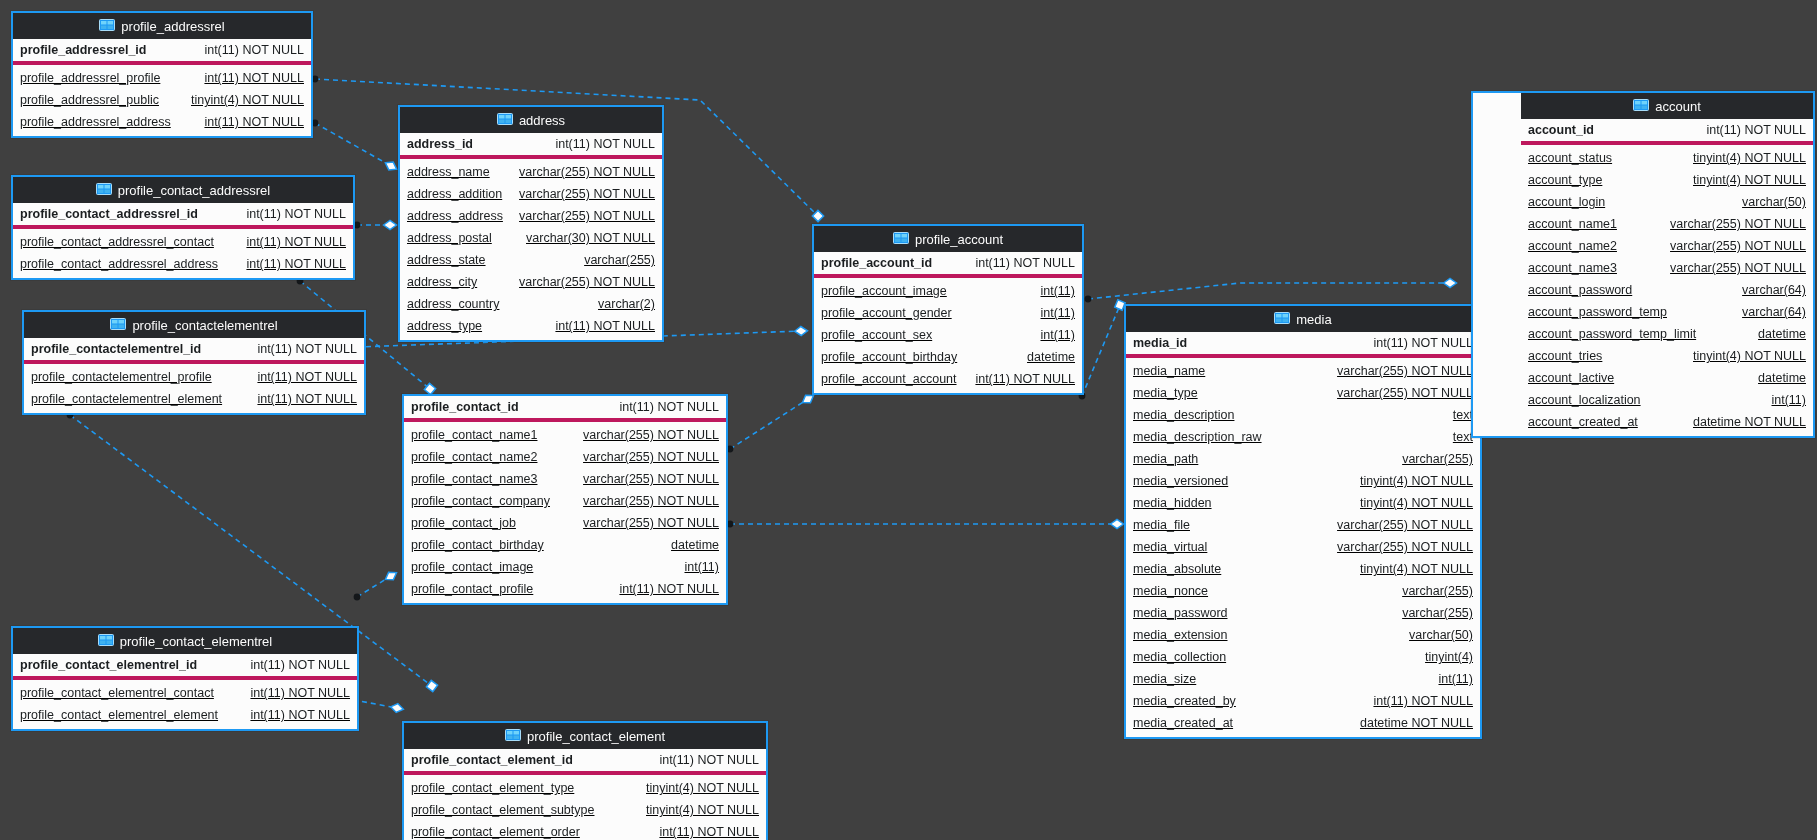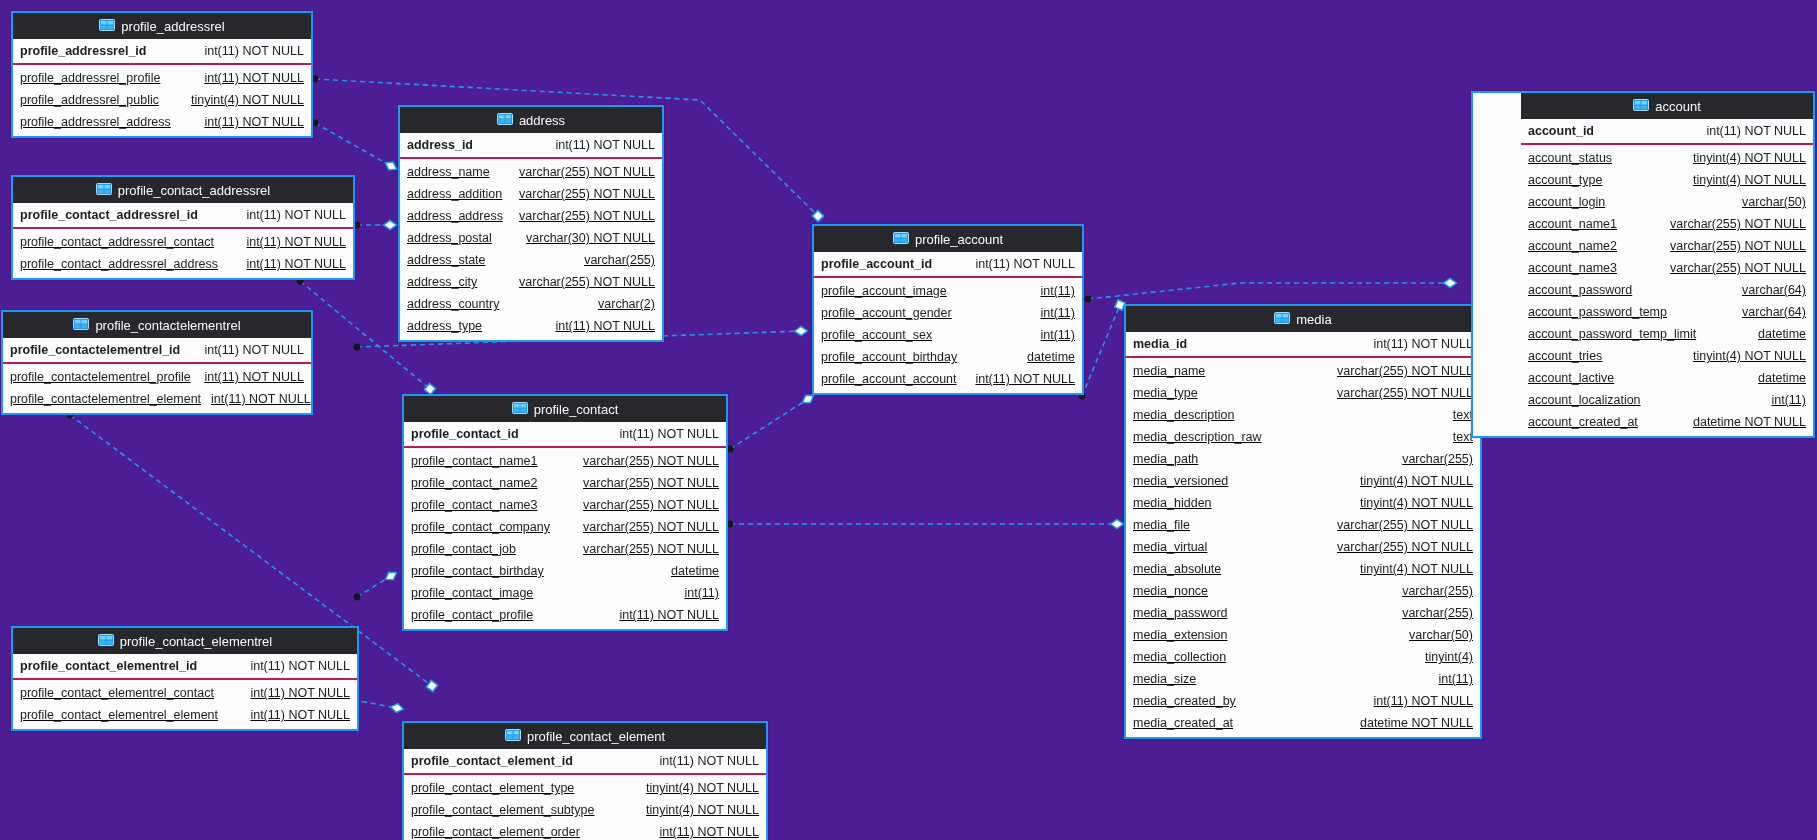--- a/index.html
+++ b/index.html
@@ -1,33 +1,33 @@
 <!DOCTYPE html>
 <html><head>
 <meta charset="utf-8">
 <style>
   html,body{margin:0;padding:0;background:#fdfdfd;}
   #canvas{
     position:relative;width:1817px;height:840px;overflow:hidden;
-    background:#4c1d95;font-family:"Liberation Sans",sans-serif;
+    background:#404040;font-family:"Liberation Sans",sans-serif;
   }
   #wires{position:absolute;left:0;top:0;z-index:1;}
   .db-table{
     position:absolute;z-index:2;background:#fcfcfc;
     border:2px solid #1d99f3;box-sizing:border-box;
     box-shadow:0 0 0 1px rgba(0,0,0,0.08);
   }
   .db-header{
     height:26px;background:#26282b;color:#fcfcfc;
     display:flex;align-items:center;justify-content:center;gap:6px;
     font-size:13px;white-space:nowrap;cursor:default;
   }
   .tbl-icon{display:inline-block;flex:0 0 auto;}
   .pk-row{
-    height:26px;border-bottom:2px solid #be185d;background:#fcfcfc;
+    height:26px;border-bottom:4px solid #be185d;background:#fcfcfc;
     display:flex;align-items:center;padding:0 7px;box-sizing:border-box;
   }
   .pk-row .col-name{font-weight:bold;}
   .rows{padding:2px 0 3px 0;background:#fcfcfc;text-decoration:underline;}
   .col-row{
     height:22px;display:flex;align-items:center;padding:0 7px;
     box-sizing:border-box;white-space:nowrap;
   }
   .col-name{font-size:12.5px;color:#1b1e20;white-space:nowrap;}
   .col-type{font-size:12.5px;color:#1b1e20;margin-left:auto;padding-left:10px;white-space:nowrap;}
@@ -152,21 +152,21 @@
         <div class="col-row">
           <span class="col-name">profile_contact_addressrel_contact</span>
           <span class="col-type">int(11) NOT NULL</span>
         </div>
         <div class="col-row">
           <span class="col-name">profile_contact_addressrel_address</span>
           <span class="col-type">int(11) NOT NULL</span>
         </div>
       </div>
     </div>
-    <div class="db-table" style="left: 1px; top: 310px; width: 312px;">
+    <div class="db-table" style="left: 22px; top: 310px; width: 344px;">
       <div class="db-header">
         <span class="tbl-icon"><svg width="16" height="12" viewBox="0 0 16 12">
             <rect x="0.5" y="0.5" width="15" height="11" rx="1" fill="#1d99f3" stroke="#a8ddf9"></rect>
             <rect x="2" y="2" width="5.5" height="3.5" fill="#6fd3fb"></rect>
             <rect x="8.5" y="2" width="5.5" height="3.5" fill="#6fd3fb"></rect>
             <rect x="2" y="6.5" width="5.5" height="3.5" fill="#3fb2f0"></rect>
             <rect x="8.5" y="6.5" width="5.5" height="3.5" fill="#3fb2f0"></rect>
           </svg></span>
         <span>profile_contactelementrel</span>
       </div>
@@ -255,30 +255,20 @@
           <span class="col-name">address_country</span>
           <span class="col-type">varchar(2)</span>
         </div>
         <div class="col-row">
           <span class="col-name">address_type</span>
           <span class="col-type">int(11) NOT NULL</span>
         </div>
       </div>
     </div>
     <div class="db-table" style="left: 402px; top: 394px; width: 326px;">
-      <div class="db-header">
-        <span class="tbl-icon"><svg width="16" height="12" viewBox="0 0 16 12">
-            <rect x="0.5" y="0.5" width="15" height="11" rx="1" fill="#1d99f3" stroke="#a8ddf9"></rect>
-            <rect x="2" y="2" width="5.5" height="3.5" fill="#6fd3fb"></rect>
-            <rect x="8.5" y="2" width="5.5" height="3.5" fill="#6fd3fb"></rect>
-            <rect x="2" y="6.5" width="5.5" height="3.5" fill="#3fb2f0"></rect>
-            <rect x="8.5" y="6.5" width="5.5" height="3.5" fill="#3fb2f0"></rect>
-          </svg></span>
-        <span>profile_contact</span>
-      </div>
       <div class="pk-row">
         <span class="col-name">profile_contact_id</span>
         <span class="col-type">int(11) NOT NULL</span>
       </div>
       <div class="rows">
         <div class="col-row">
           <span class="col-name">profile_contact_name1</span>
           <span class="col-type">varchar(255) NOT NULL</span>
         </div>
         <div class="col-row">

